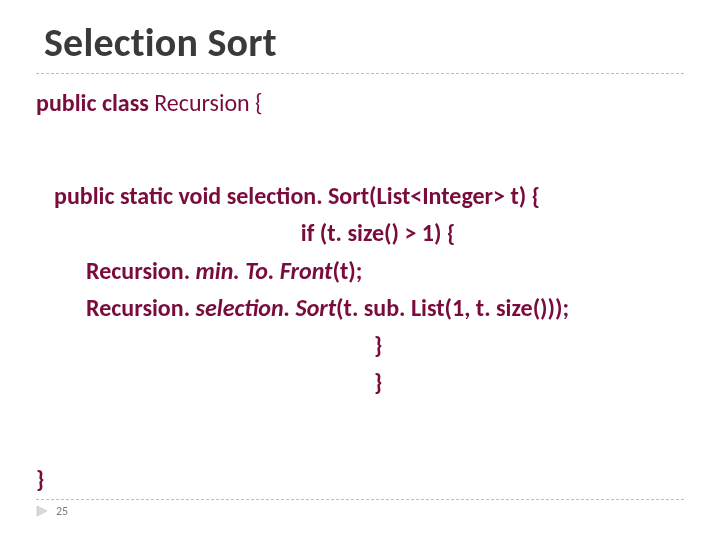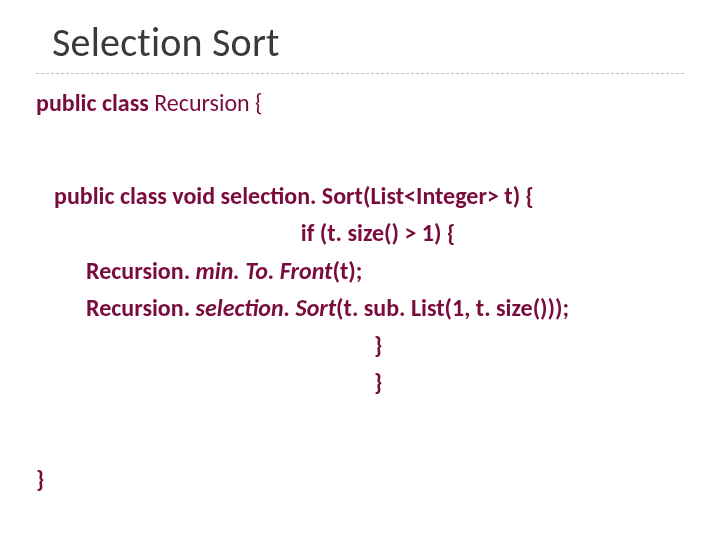--- a/index.html
+++ b/index.html
@@ -14,24 +14,24 @@
   }
   .slide {
     box-sizing: border-box;
     width: 720px;
     height: 540px;
     padding: 18px 36px 30px 36px;
     position: relative;
   }
   .title {
     font-size: 40px;
-    font-weight: 400;
+    font-weight: 700;
     letter-spacing: 0.2px;
     color: #3a3a3a;
-    margin: 0 0 6px 16px;
+    margin: 0 0 6px 8px;
   }
   .divider {
     border: none;
     border-top: 1.5px dashed #bfbfbf;
     margin: 0 0 10px 0;
   }
   .code {
     color: #7a0c3d;
     font-size: 24px;
     line-height: 1.55;
@@ -82,21 +82,21 @@
     <div>
       <span class="kw">public class</span><span> Recursion {</span>
     </div>
 
     <div class="gap"></div>
 
 
     <div class="gap"></div>
 
     <div class="ind1">
-      <span class="kw">public class void </span><span class="b">selection. Sort(List&lt;Integer&gt; t) {</span>
+      <span class="kw">public static void </span><span class="b">selection. Sort(List&lt;Integer&gt; t) {</span>
     </div>
 
     <div class="ind2">
       <span class="kw">if</span><span class="b"> (t. size() &gt; 1) {</span>
     </div>
 
     <div class="ind3 b">
       <span>Recursion. </span><span class="i">min. To. Front</span><span>(t);</span>
     </div>
 
@@ -105,14 +105,25 @@
     </div>
 
     <div class="ind2 b">}</div>
     <div class="ind2 b">}</div>
 
     <div style="height:60px"></div>
 
     <div class="b">}</div>
   </div>
 
+  <div class="footer">
+    <hr class="footer-line">
+    <div class="footer-row">
+      <span class="footer-marker">
+        <svg width="12" height="12" viewBox="0 0 12 12">
+          <polygon points="1,1 11,6 1,11" fill="#d9d9d9" stroke="#bfbfbf" stroke-width="0.6"></polygon>
+        </svg>
+      </span>
+      <span>25</span>
+    </div>
+  </div>
 
 </div>
 
 </body></html>

